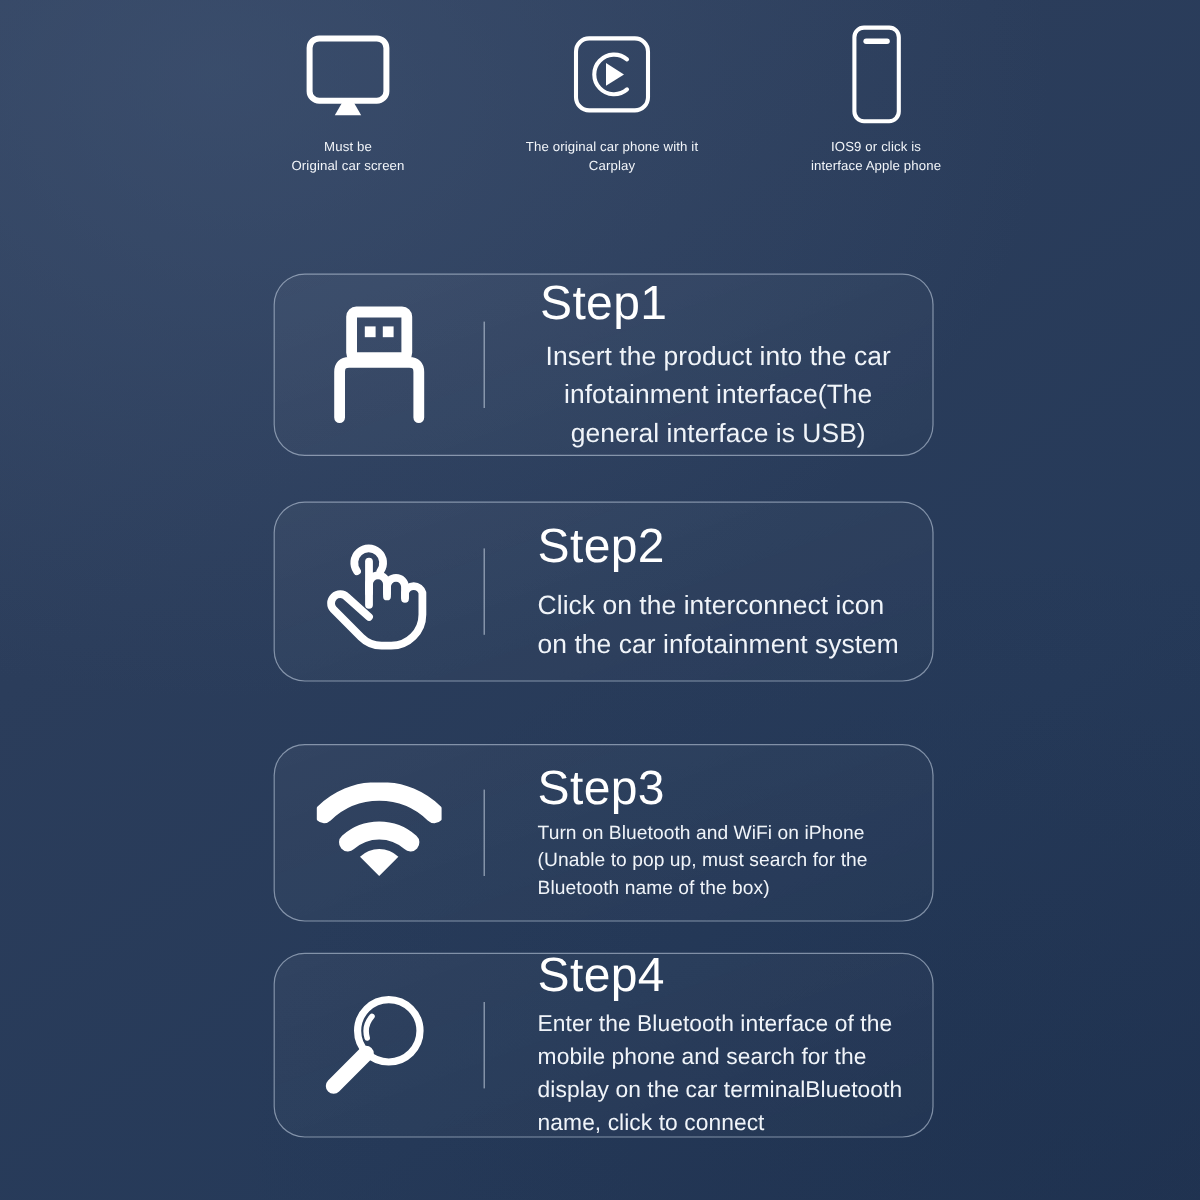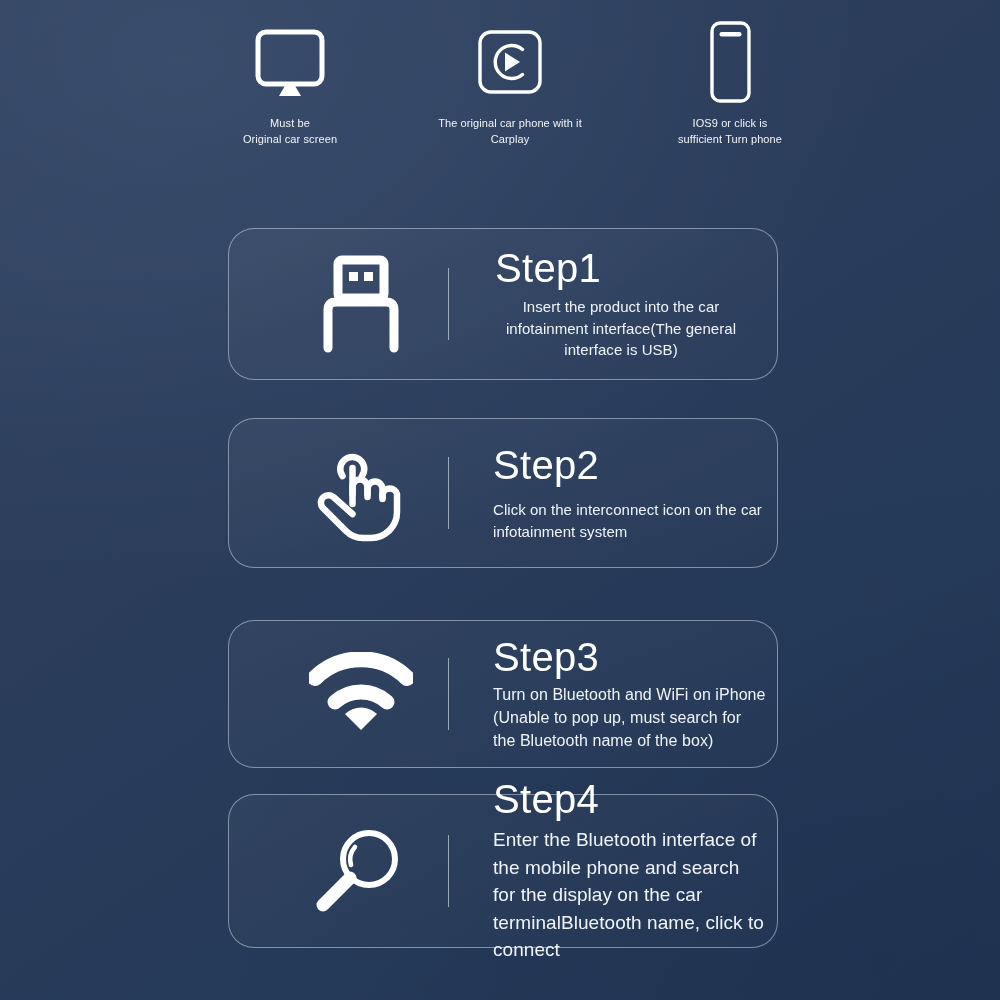--- a/index.html
+++ b/index.html
@@ -62,21 +62,20 @@
   .step-card {
     position: absolute;
     left: 228px;
     width: 550px;
     box-sizing: border-box;
     border: 1px solid rgba(203,215,232,0.55);
     border-radius: 26px;
     background: linear-gradient(160deg, rgba(255,255,255,0.045), rgba(255,255,255,0.012));
     display: flex;
     align-items: center;
-    padding-left: 45px;
   }
   .card1 { top: 228px; height: 152px; }
   .card2 { top: 418px; height: 150px; }
   .card3 { top: 620px; height: 148px; }
   .card4 { top: 794px; height: 154px; }
 
   .step-icon {
     width: 174px;
     min-width: 174px;
     display: flex;
@@ -95,21 +94,21 @@
   }
   .step-title {
     font-size: 40px;
     font-weight: 400;
     line-height: 1.08;
     color: #ffffff;
     letter-spacing: .3px;
     margin-bottom: 6px;
   }
   .step-desc {
-    font-size: 15px;
+    font-size: 22px;
     line-height: 1.45;
     color: #f0f4f9;
     letter-spacing: .05px;
   }
   .card1 .step-body { text-align: center; padding-right: 28px; }
   .card1 .step-title { text-align: left; padding-left: 2px; }
   .card2 .step-title { margin-bottom: 12px; }
   .card3 .step-title { margin-bottom: 4px; }
   .card3 .step-desc { font-size: 16px; }
   .card4 .step-title { margin-bottom: 5px; }
@@ -153,21 +152,21 @@
 
     <div class="req">
       <div class="req-icon">
         <svg width="64" height="84" viewBox="0 0 64 84">
           <rect x="14" y="3" width="37" height="78" rx="8" ry="8" fill="none" stroke="#ffffff" stroke-width="3.4"></rect>
           <rect x="21.5" y="12" width="22" height="4.6" rx="2.3" ry="2.3" fill="#ffffff"></rect>
         </svg>
       </div>
       <div class="req-caption">
         <span>IOS9 or click is</span>
-        <span>sufficient Turn phone</span>
+        <span>interface Apple phone</span>
       </div>
     </div>
 
   </div>
 
   <div class="step-card card1">
     <div class="step-icon">
       <svg width="92" height="100" viewBox="0 0 92 100">
         <rect x="23" y="6" width="46" height="38" rx="4" ry="4" fill="none" stroke="#ffffff" stroke-width="9"></rect>
         <rect x="34" y="18" width="9" height="9" fill="#ffffff"></rect>

